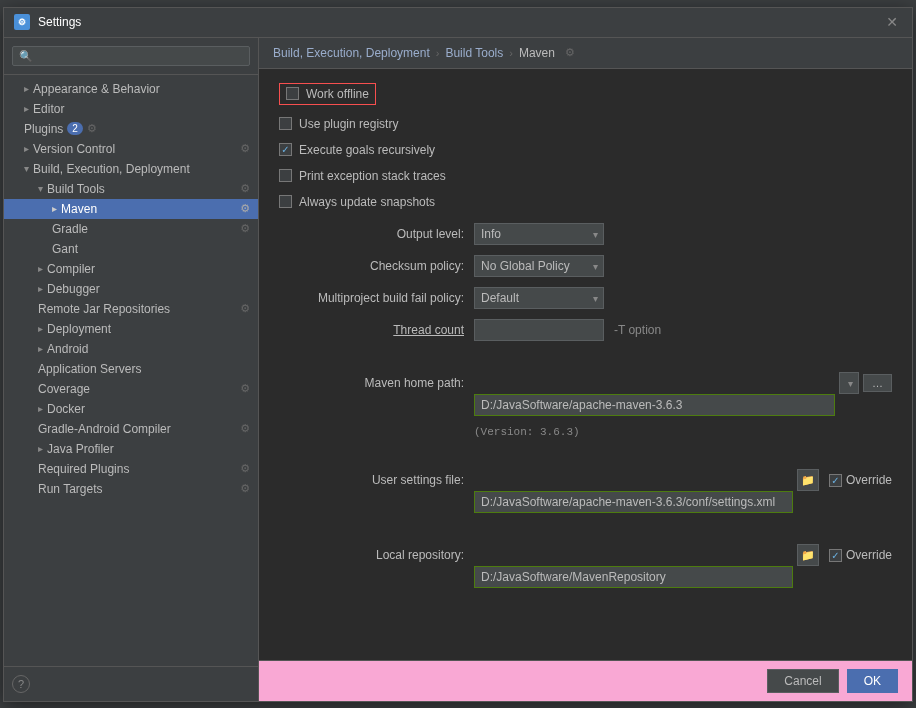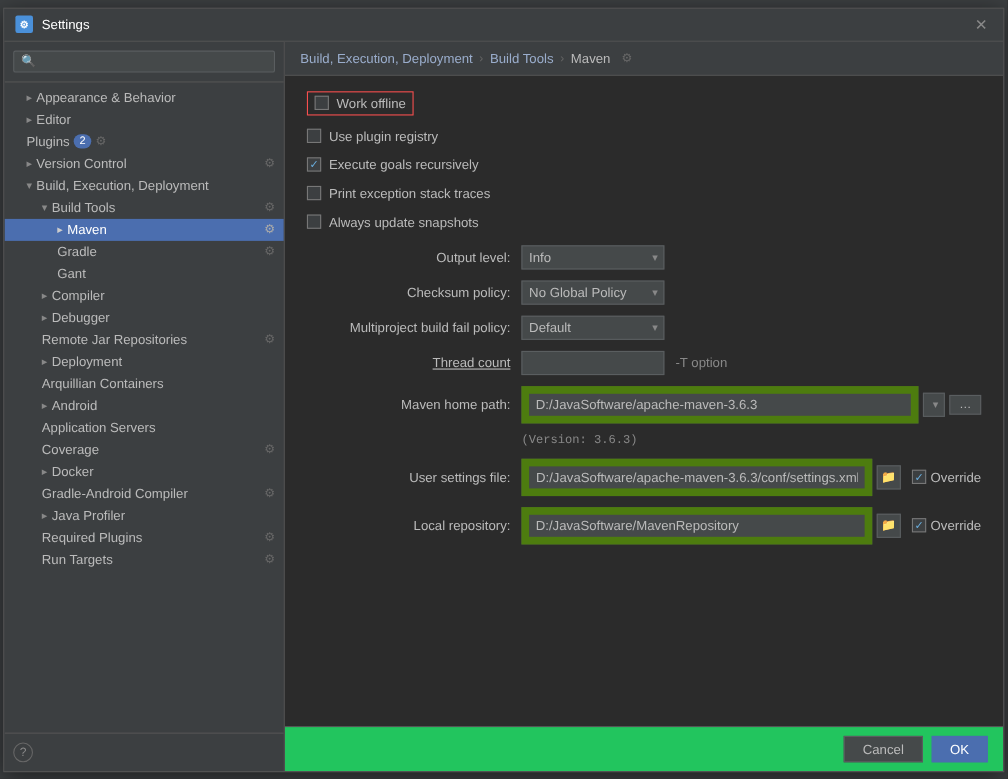--- a/index.html
+++ b/index.html
@@ -258,27 +258,28 @@
       font-size: 12px;
     }
     .path-input-wrap {
       display: flex;
       align-items: center;
       gap: 4px;
       flex: 1;
     }
     .path-input {
       background: #45494a;
-      border: 7px solid #4d7c0f;
+      border: 1px solid #4d7c0f;
       color: #bbb;
       padding: 3px 6px;
       font-size: 12px;
       outline: none;
       flex: 1;
       min-width: 300px;
+      margin-top: 43px;
     }
     .btn-small {
       background: #45494a;
       border: 1px solid #5a5e60;
       color: #bbb;
       padding: 2px 8px;
       font-size: 11px;
       cursor: pointer;
       white-space: nowrap;
     }
@@ -306,21 +307,21 @@
       align-items: center;
       justify-content: center;
     }
     .bottom-bar {
       display: flex;
       justify-content: flex-end;
       align-items: center;
       padding: 8px 14px;
       gap: 8px;
       border-top: 1px solid #555;
-      background: #22c55e;
+      background: #f9a8d4;
       flex-shrink: 0;
     }
     .btn-cancel {
       background: #45494a;
       border: 1px solid #5a5e60;
       color: #bbb;
       padding: 4px 16px;
       font-size: 12px;
       cursor: pointer;
     }
@@ -417,23 +418,20 @@
         <div class="nav-item indent2">
           <span>Remote Jar Repositories</span>
           <span style="margin-left:auto;color:#666;font-size:11px;">⚙</span>
         </div>
 
         <div class="nav-item indent2">
           <span class="arrow right"></span>
           <span>Deployment</span>
         </div>
 
-        <div class="nav-item indent2">
-          <span>Arquillian Containers</span>
-        </div>
 
         <div class="nav-item indent2">
           <span class="arrow right"></span>
           <span>Android</span>
         </div>
 
         <div class="nav-item indent2">
           <span>Application Servers</span>
         </div>
 

